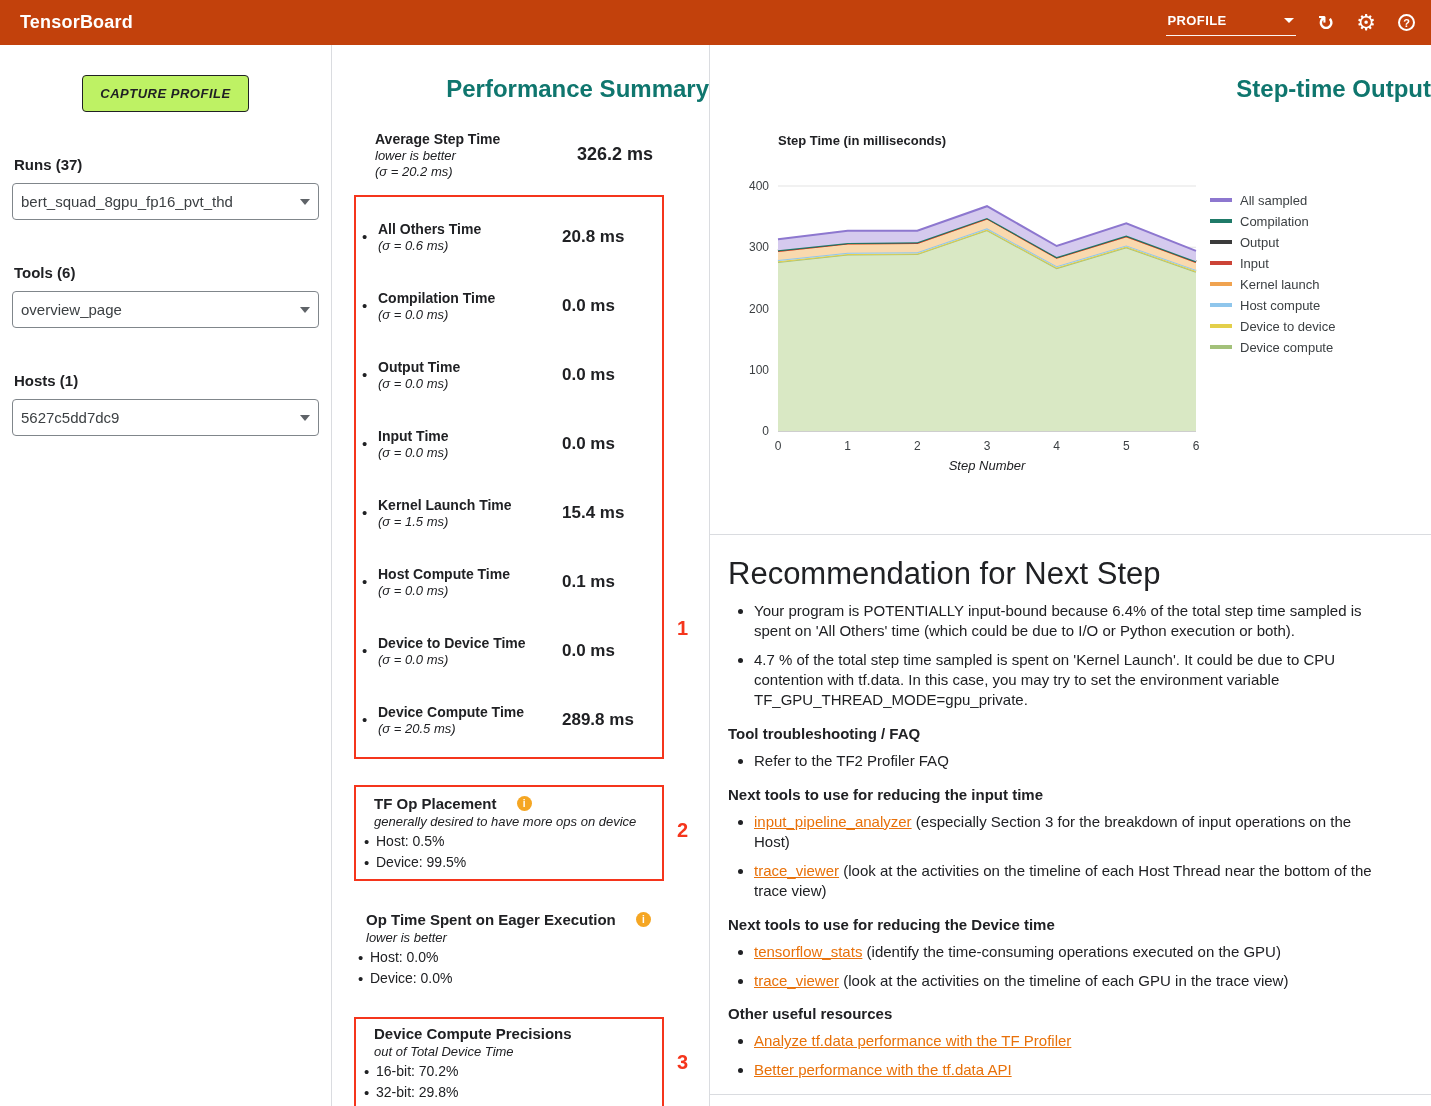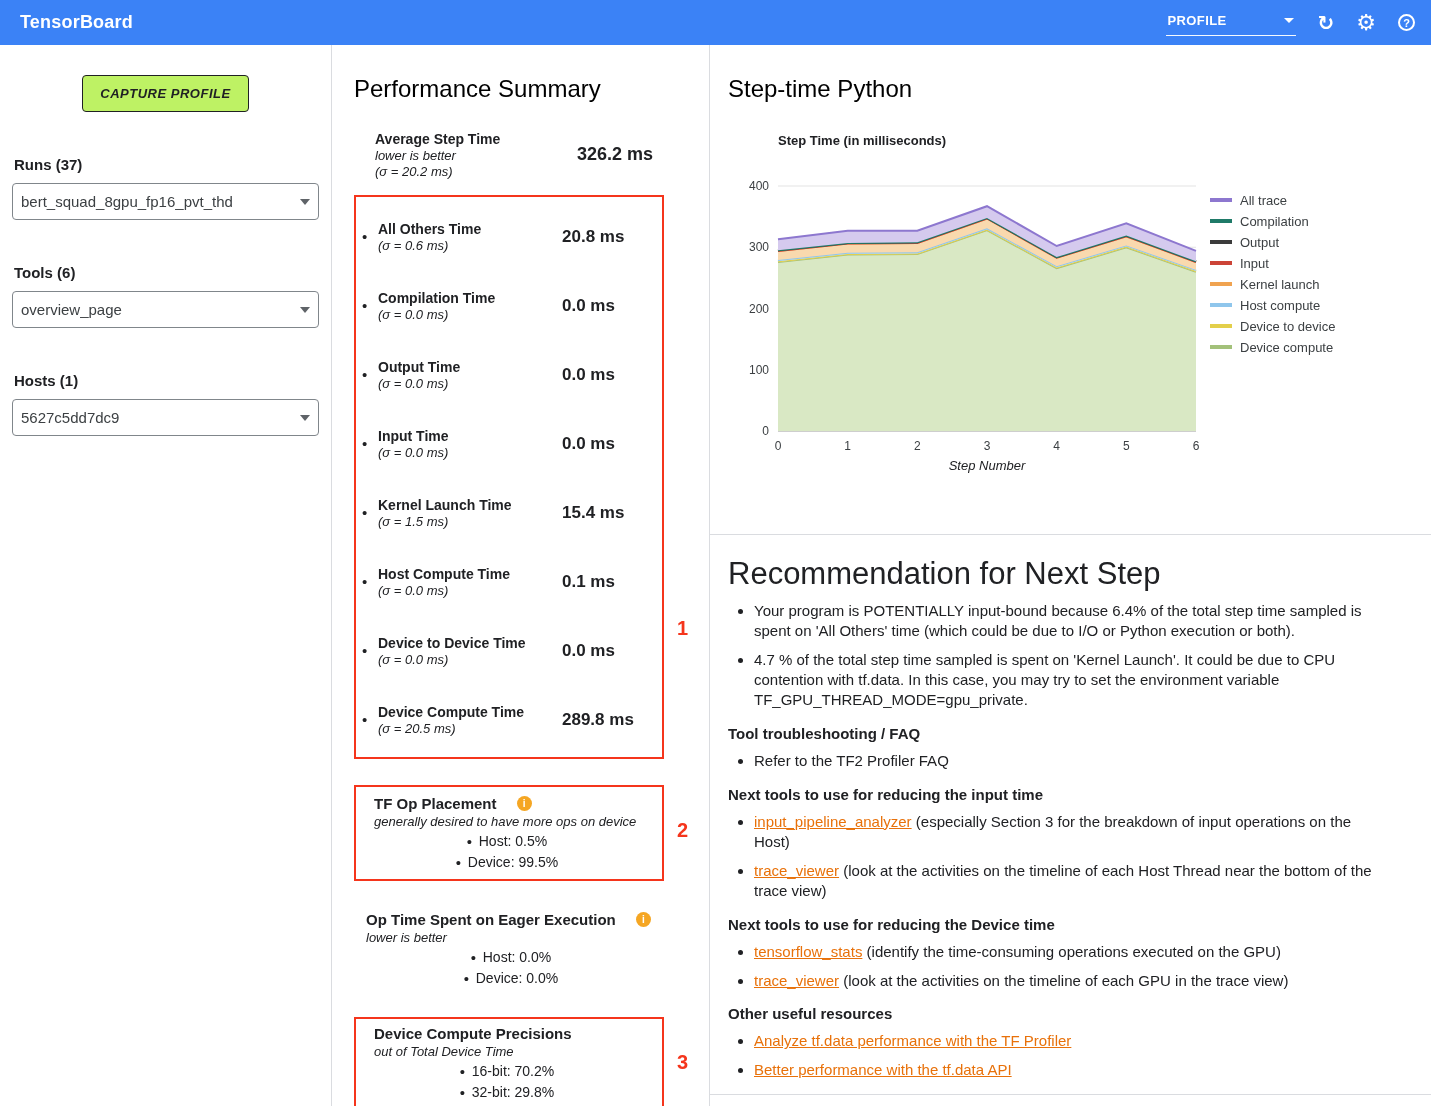--- a/index.html
+++ b/index.html
@@ -3,21 +3,21 @@
 <meta charset="utf-8">
 <style>
   * { box-sizing: border-box; }
   html,body { margin:0; padding:0; }
   body {
     width:1431px; height:1106px; overflow:hidden; background:#fff;
     font-family:"Liberation Sans","DejaVu Sans",sans-serif; color:#202124; position:relative;
   }
 
   
-  .header { height:45px; background:#3b82f6; display:flex; align-items:center;
+  .header { height:45px; background:#c2410c; display:flex; align-items:center;
             justify-content:space-between; padding:0 16px 0 20px; color:#fff; }
   .header-title { font-size:18px; font-weight:bold; letter-spacing:.2px; }
   .header-right { display:flex; align-items:center; gap:22px; }
   .profile-select { display:flex; align-items:center; justify-content:space-between;
      width:130px; border-bottom:1px solid rgba(255,255,255,.95); padding:3px 2px 7px 2px;
      font-size:13px; font-weight:bold; letter-spacing:.4px; cursor:pointer; }
   .caret-down-white { width:0; height:0; border-left:5px solid transparent;
      border-right:5px solid transparent; border-top:5px solid #fff; }
   .hicon { font-family:"DejaVu Sans",sans-serif; font-size:20px; line-height:1; cursor:pointer; }
   .refresh-icon::before { content:"↻"; font-weight:bold; }
@@ -37,21 +37,21 @@
      border-radius:4px; padding:10px 17px; font-size:13px; font-weight:bold; letter-spacing:.5px;
      color:#202124; cursor:pointer; font-family:inherit;font-style:italic; }
   .field-label { margin:44px 0 0 14px; font-size:15px; font-weight:bold; }
   .select-box { margin:10px 12px 0; height:37px; border:1px solid #80868b; border-radius:4px;
      display:flex; align-items:center; justify-content:space-between; padding:0 8px;
      font-size:15px; color:#3c4043; cursor:pointer; }
   .caret-down-gray { width:0; height:0; border-left:5px solid transparent;
      border-right:5px solid transparent; border-top:6px solid #5f6368; }
 
   
-  h2.section-title { font-size:24px; font-weight:normal; color:#000000; margin:30px 0 0 22px; line-height:1.15; }
+  h2.section-title { font-size:24px; font-weight:bold; color:#0f766e; margin:30px 0 0 22px; line-height:1.15;text-align:right; }
   .avg-row { display:flex; align-items:center; justify-content:space-between; margin:28px 56px 0 43px; }
   .m-label { font-size:14px; font-weight:bold; }
   .m-sub { font-size:13px; font-style:italic; margin-top:1px; }
   .m-value { font-size:18px; font-weight:bold; white-space:nowrap; }
 
   .redbox { border:2px solid #f5351c; position:relative; }
   .redbox1 { margin:16px 45px 0 22px; padding:6px 12px 2px 6px; }
   .metric { display:flex; align-items:center; height:69px; }
   .bullet { width:16px; flex:none; }
   .bullet::before { content:"•"; font-size:15px; }
@@ -66,21 +66,21 @@
   .redbox2 { margin:26px 45px 0 22px; padding:8px 12px 8px 6px; }
   .redbox3 { margin:30px 45px 0 22px; padding:6px 12px 6px 6px; }
   .plainblock { margin:30px 45px 0 24px; }
   .block-title-row { display:flex; align-items:center; gap:20px; margin-left:12px; }
   .block-title { font-size:15px; font-weight:bold; }
   .info-icon { width:15px; height:15px; border-radius:50%; background:#f5a623; color:#fff;
      display:flex; align-items:center; justify-content:center; font-size:10px; font-weight:bold;
      font-style:normal; cursor:pointer; }
   .info-icon::before { content:"i"; }
   .block-sub { font-size:13px; font-style:italic; margin:2px 0 1px 12px; }
-  .block-item { display:flex; font-size:14px; margin-top:4px;justify-content:center; }
+  .block-item { display:flex; font-size:14px; margin-top:4px; }
   .block-item .bullet { width:14px; padding-left:2px; }
 
   
   .chart-section { height:490px; flex:none; border-bottom:1px solid #dadce0; }
   .right h2.section-title { margin-left:18px; }
   .chart-wrap { position:relative; margin:30px 0 0 35px; width:686px; }
   .chart-title { font-size:13px; font-weight:bold; margin-left:33px; }
   #step-chart { display:block; margin-top:6px; }
   #step-chart .tick { font-family:"Liberation Sans","DejaVu Sans",sans-serif; font-size:12px; fill:#3c4043; }
   .xaxis-label { font-size:13px; font-style:italic; text-align:center; width:418px; margin-left:33px; margin-top:2px; }
@@ -263,21 +263,21 @@
         <span class="bullet"></span>
         <span>32-bit: 29.8%</span>
       </div>
       <span class="annotation anno-3">3</span>
     </div>
   </div>
 
   <div class="right">
 
     <div class="chart-section">
-      <h2 class="section-title">Step-time Python</h2>
+      <h2 class="section-title">Step-time Output</h2>
       <div class="chart-wrap">
         <div class="chart-title">Step Time (in milliseconds)</div>
         <svg id="step-chart" width="686" height="302">
             <line x1="33" x2="451" y1="277" y2="277" stroke="#9e9e9e" stroke-width="1"></line>
             <text class="tick" x="24" y="281" text-anchor="end">0</text>
             <line x1="33" x2="451" y1="215.75" y2="215.75" stroke="#e3e3e3" stroke-width="1"></line>
             <text class="tick" x="24" y="219.75" text-anchor="end">100</text>
             <line x1="33" x2="451" y1="154.5" y2="154.5" stroke="#e3e3e3" stroke-width="1"></line>
             <text class="tick" x="24" y="158.5" text-anchor="end">200</text>
             <line x1="33" x2="451" y1="93.25" y2="93.25" stroke="#e3e3e3" stroke-width="1"></line>
@@ -305,21 +305,21 @@
             <path d="M33.0 96.3 L102.7 89.0 L172.3 88.3 L242.0 63.9 L311.7 103.1 L381.3 81.6 L451.0 107.3" fill="none" stroke="#3b3b3b" stroke-width="2"></path>
             <path d="M33.0 96.3 L102.7 89.0 L172.3 88.3 L242.0 63.9 L311.7 103.1 L381.3 81.6 L451.0 107.3 L451.0 107.3 L381.3 81.6 L311.7 103.1 L242.0 63.9 L172.3 88.3 L102.7 89.0 L33.0 96.3 Z" fill="#bcdcd4"></path>
             <path d="M33.0 96.3 L102.7 89.0 L172.3 88.3 L242.0 63.9 L311.7 103.1 L381.3 81.6 L451.0 107.3" fill="none" stroke="#1f7a68" stroke-width="2"></path>
             <path d="M33.0 85.3 L102.7 76.7 L172.3 76.7 L242.0 52.2 L311.7 92.0 L381.3 69.4 L451.0 96.9 L451.0 107.3 L381.3 81.6 L311.7 103.1 L242.0 63.9 L172.3 88.3 L102.7 89.0 L33.0 96.3 Z" fill="#d5caee"></path>
             <path d="M33.0 85.3 L102.7 76.7 L172.3 76.7 L242.0 52.2 L311.7 92.0 L381.3 69.4 L451.0 96.9" fill="none" stroke="#8d77cf" stroke-width="2"></path>
           </svg>
         <div class="xaxis-label">Step Number</div>
         <div class="chart-legend" id="chart-legend">
             <div class="legend-item">
               <span class="legend-swatch" style="background: rgb(141, 119, 207);"></span>
-              <span class="legend-label">All trace</span>
+              <span class="legend-label">All sampled</span>
             </div>
             <div class="legend-item">
               <span class="legend-swatch" style="background: rgb(31, 122, 104);"></span>
               <span class="legend-label">Compilation</span>
             </div>
             <div class="legend-item">
               <span class="legend-swatch" style="background: rgb(59, 59, 59);"></span>
               <span class="legend-label">Output</span>
             </div>
             <div class="legend-item">

